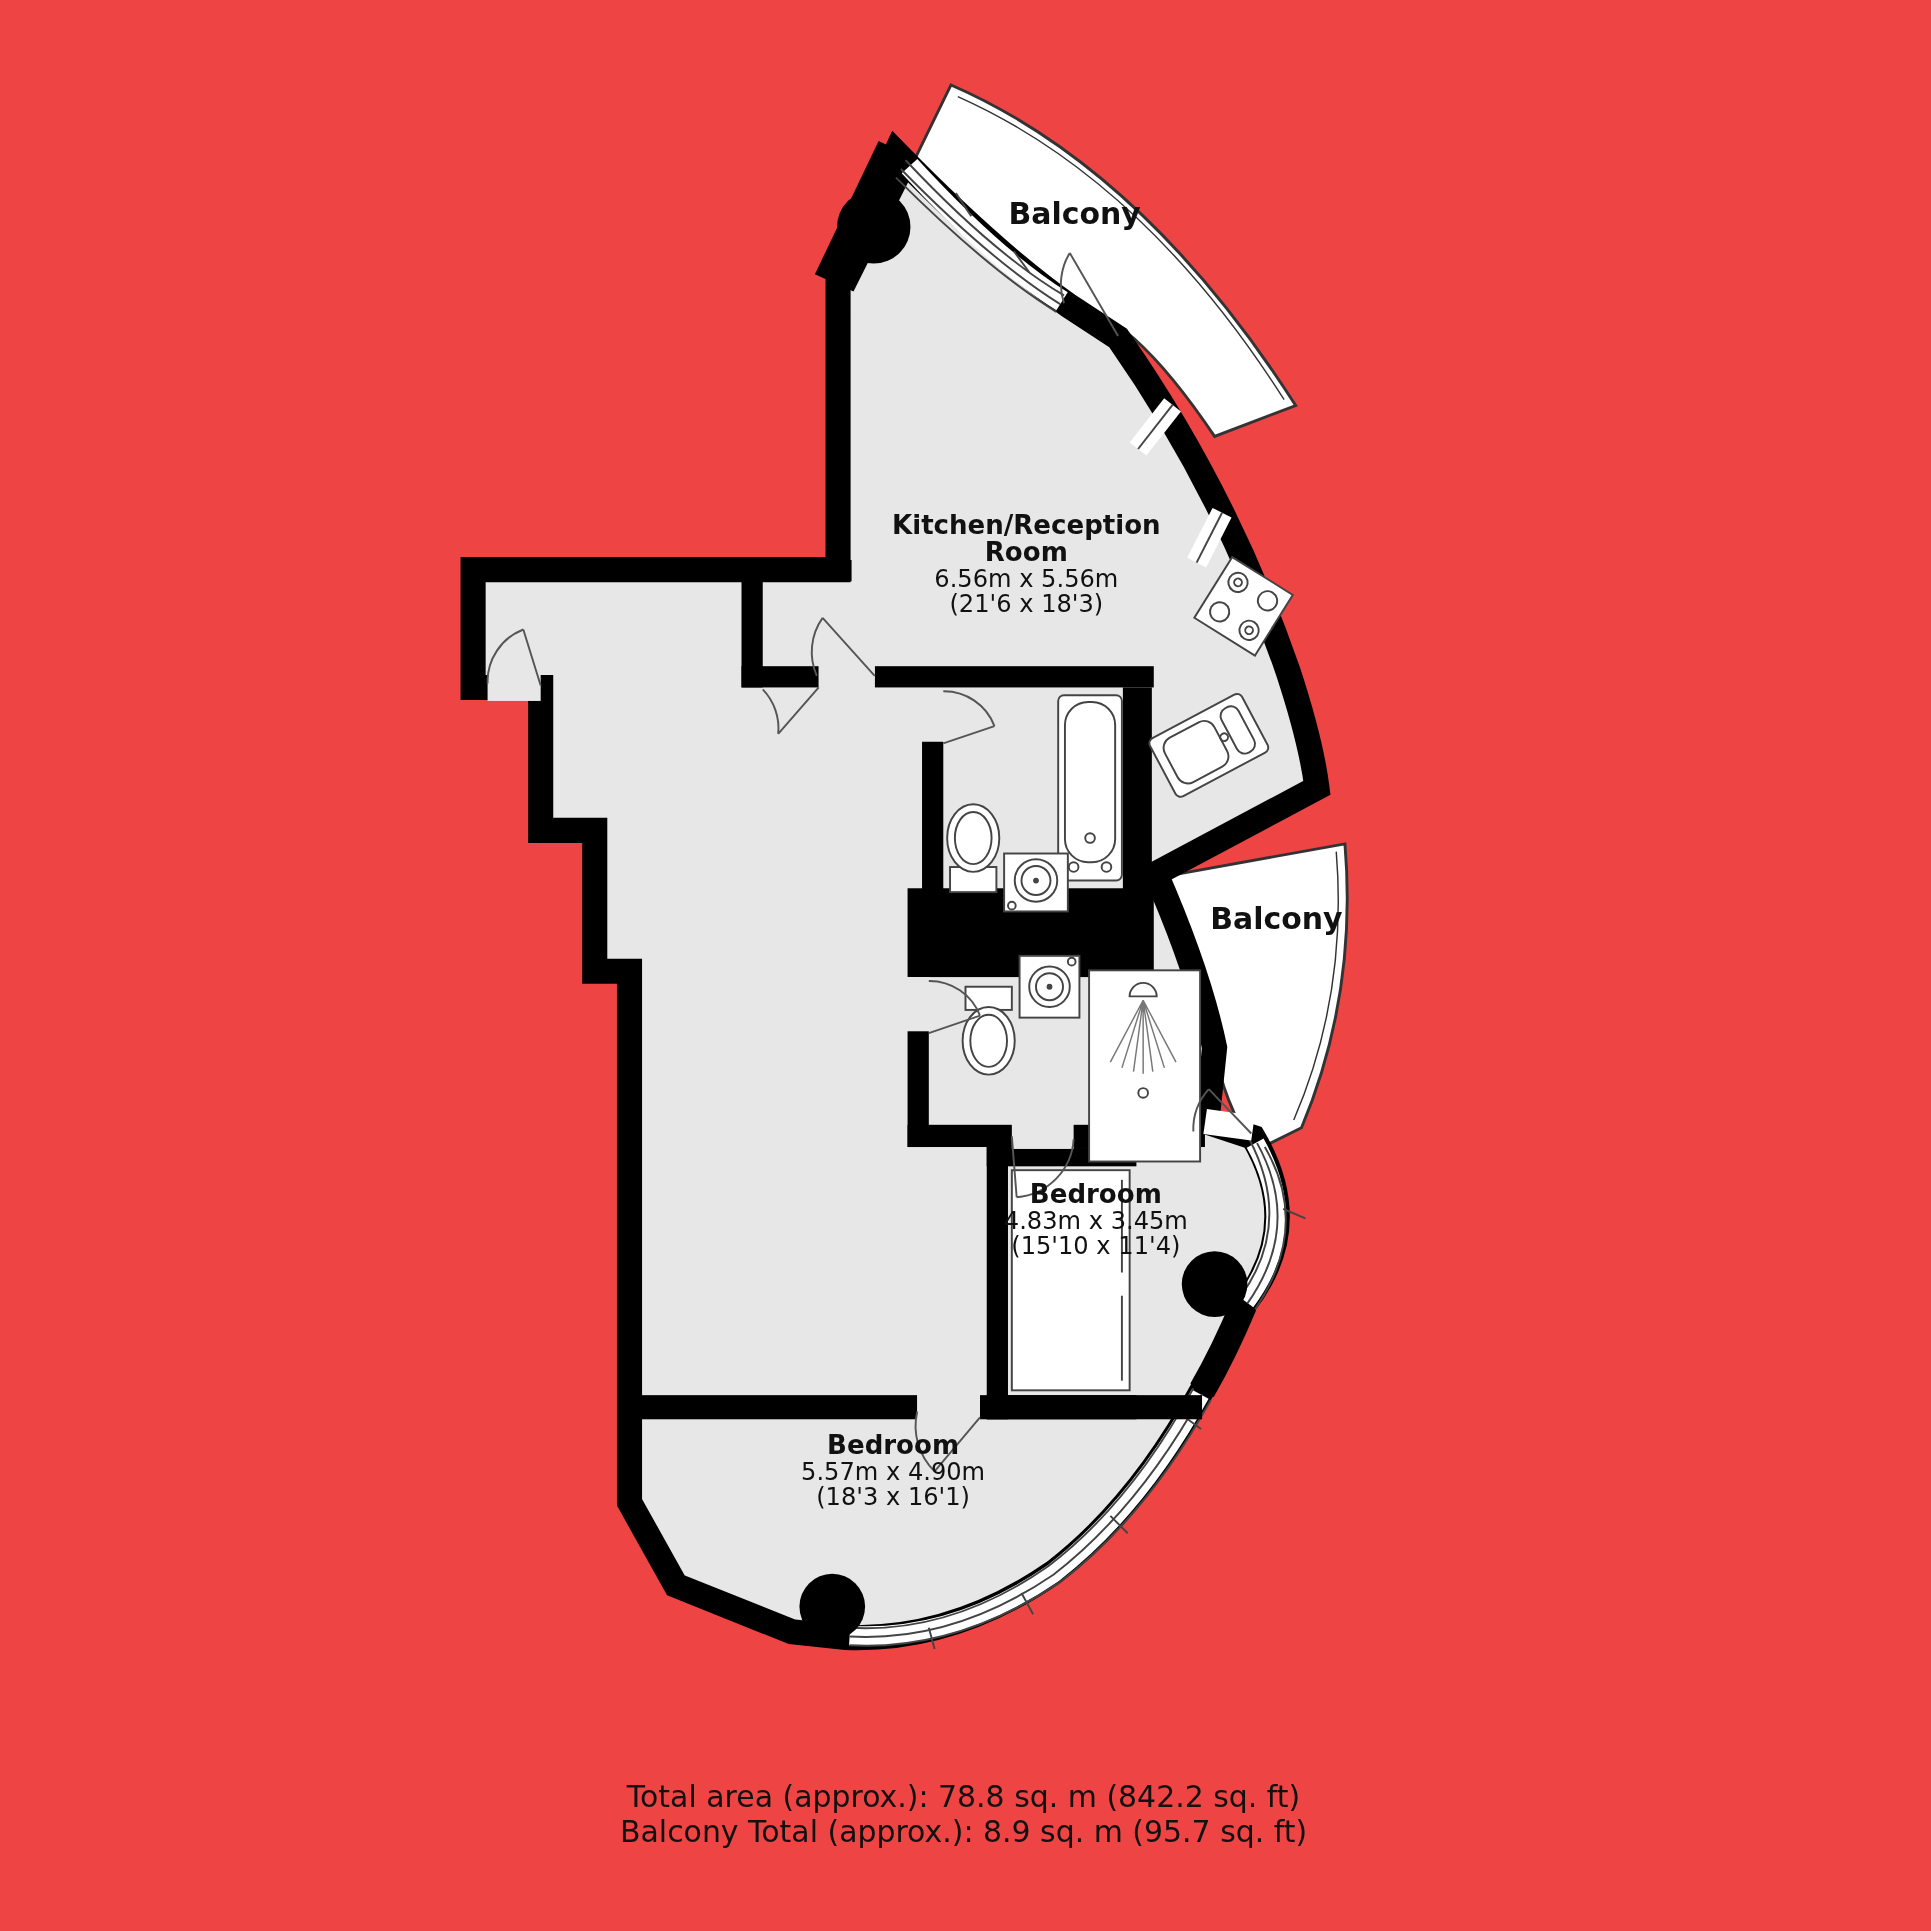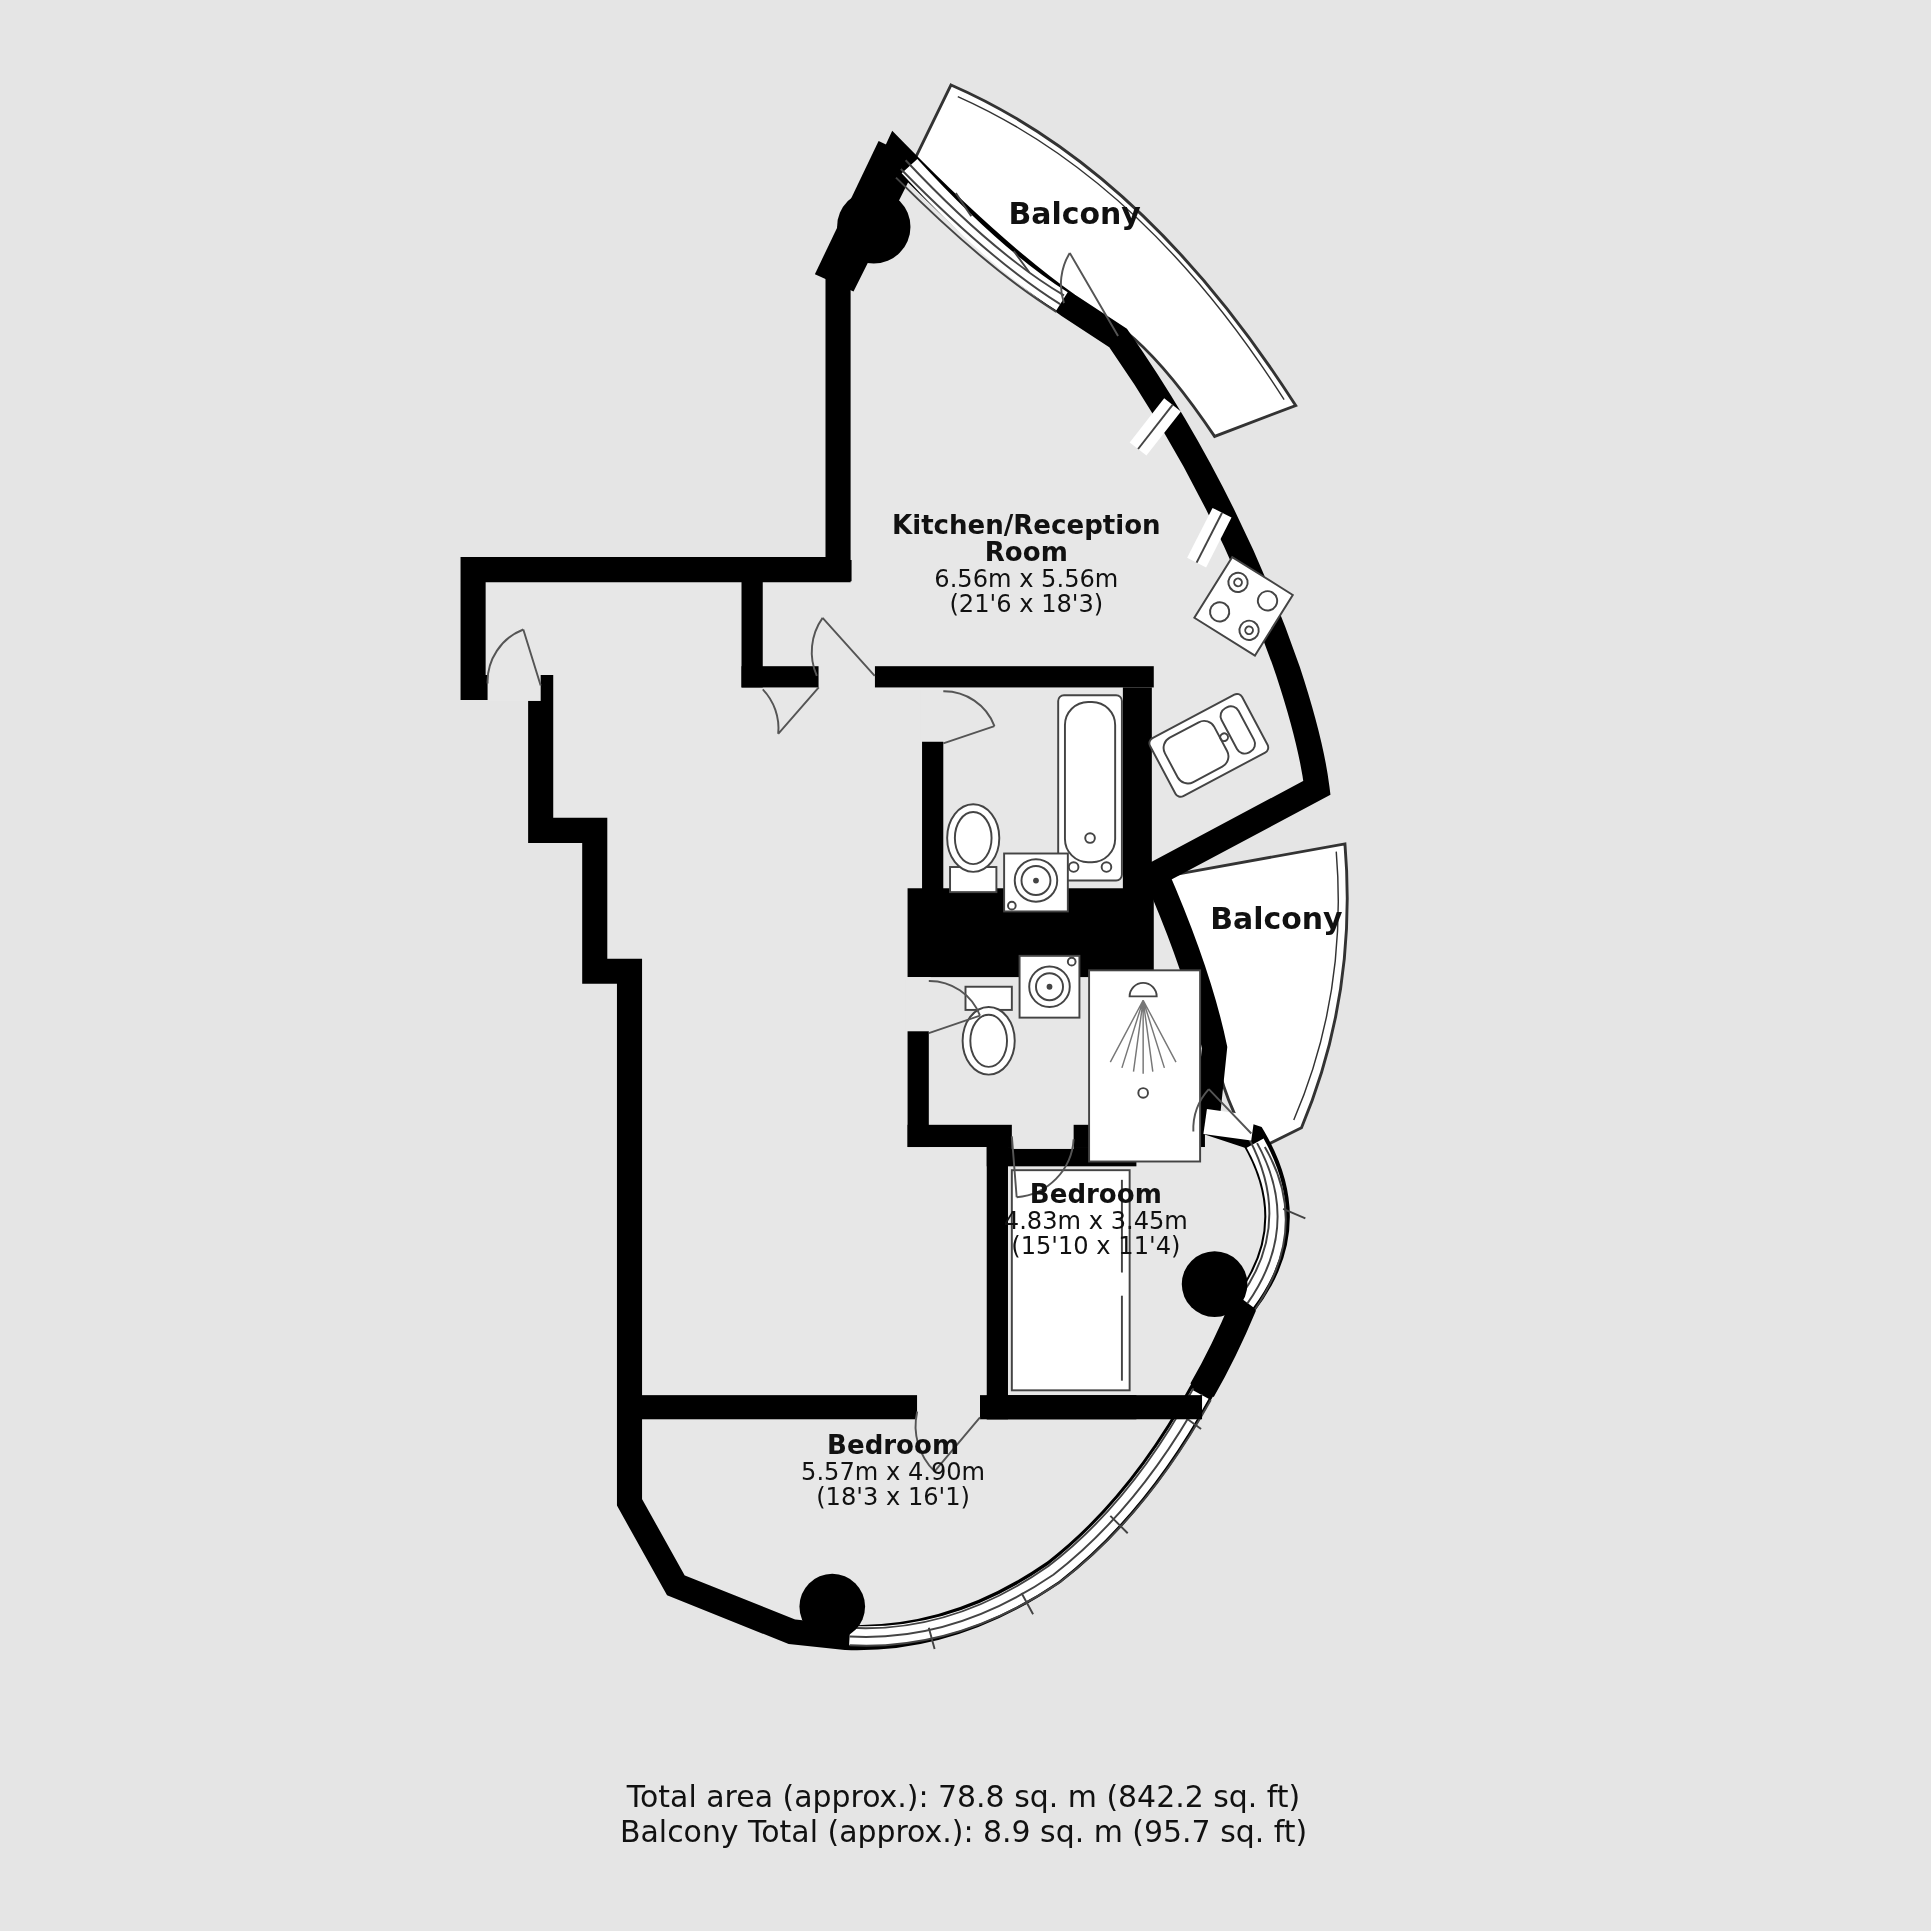--- a/index.html
+++ b/index.html
@@ -1,16 +1,16 @@
 <!DOCTYPE html>
 <html><head>
 <meta charset="utf-8">
 <style>
   html,body{margin:0;padding:0;background:#ffffff;}
-  .canvas{position:relative;width:1931px;height:1931px;background:#e5e5e5;overflow:hidden;
+  .canvas{position:relative;width:1931px;height:1931px;background:#ef4444;overflow:hidden;
           font-family:"DejaVu Sans","Liberation Sans",sans-serif;}
   svg{position:absolute;left:0;top:0;}
   .room-name{font-weight:bold;font-size:27px;fill:#111;}
   .room-dim{font-size:25px;fill:#111;}
   .balcony-name{font-weight:bold;font-size:31px;fill:#111;}
   .footer-line{font-size:31px;fill:#111;}
   text{text-anchor:middle;}
 </style>
 </head>
 <body>

